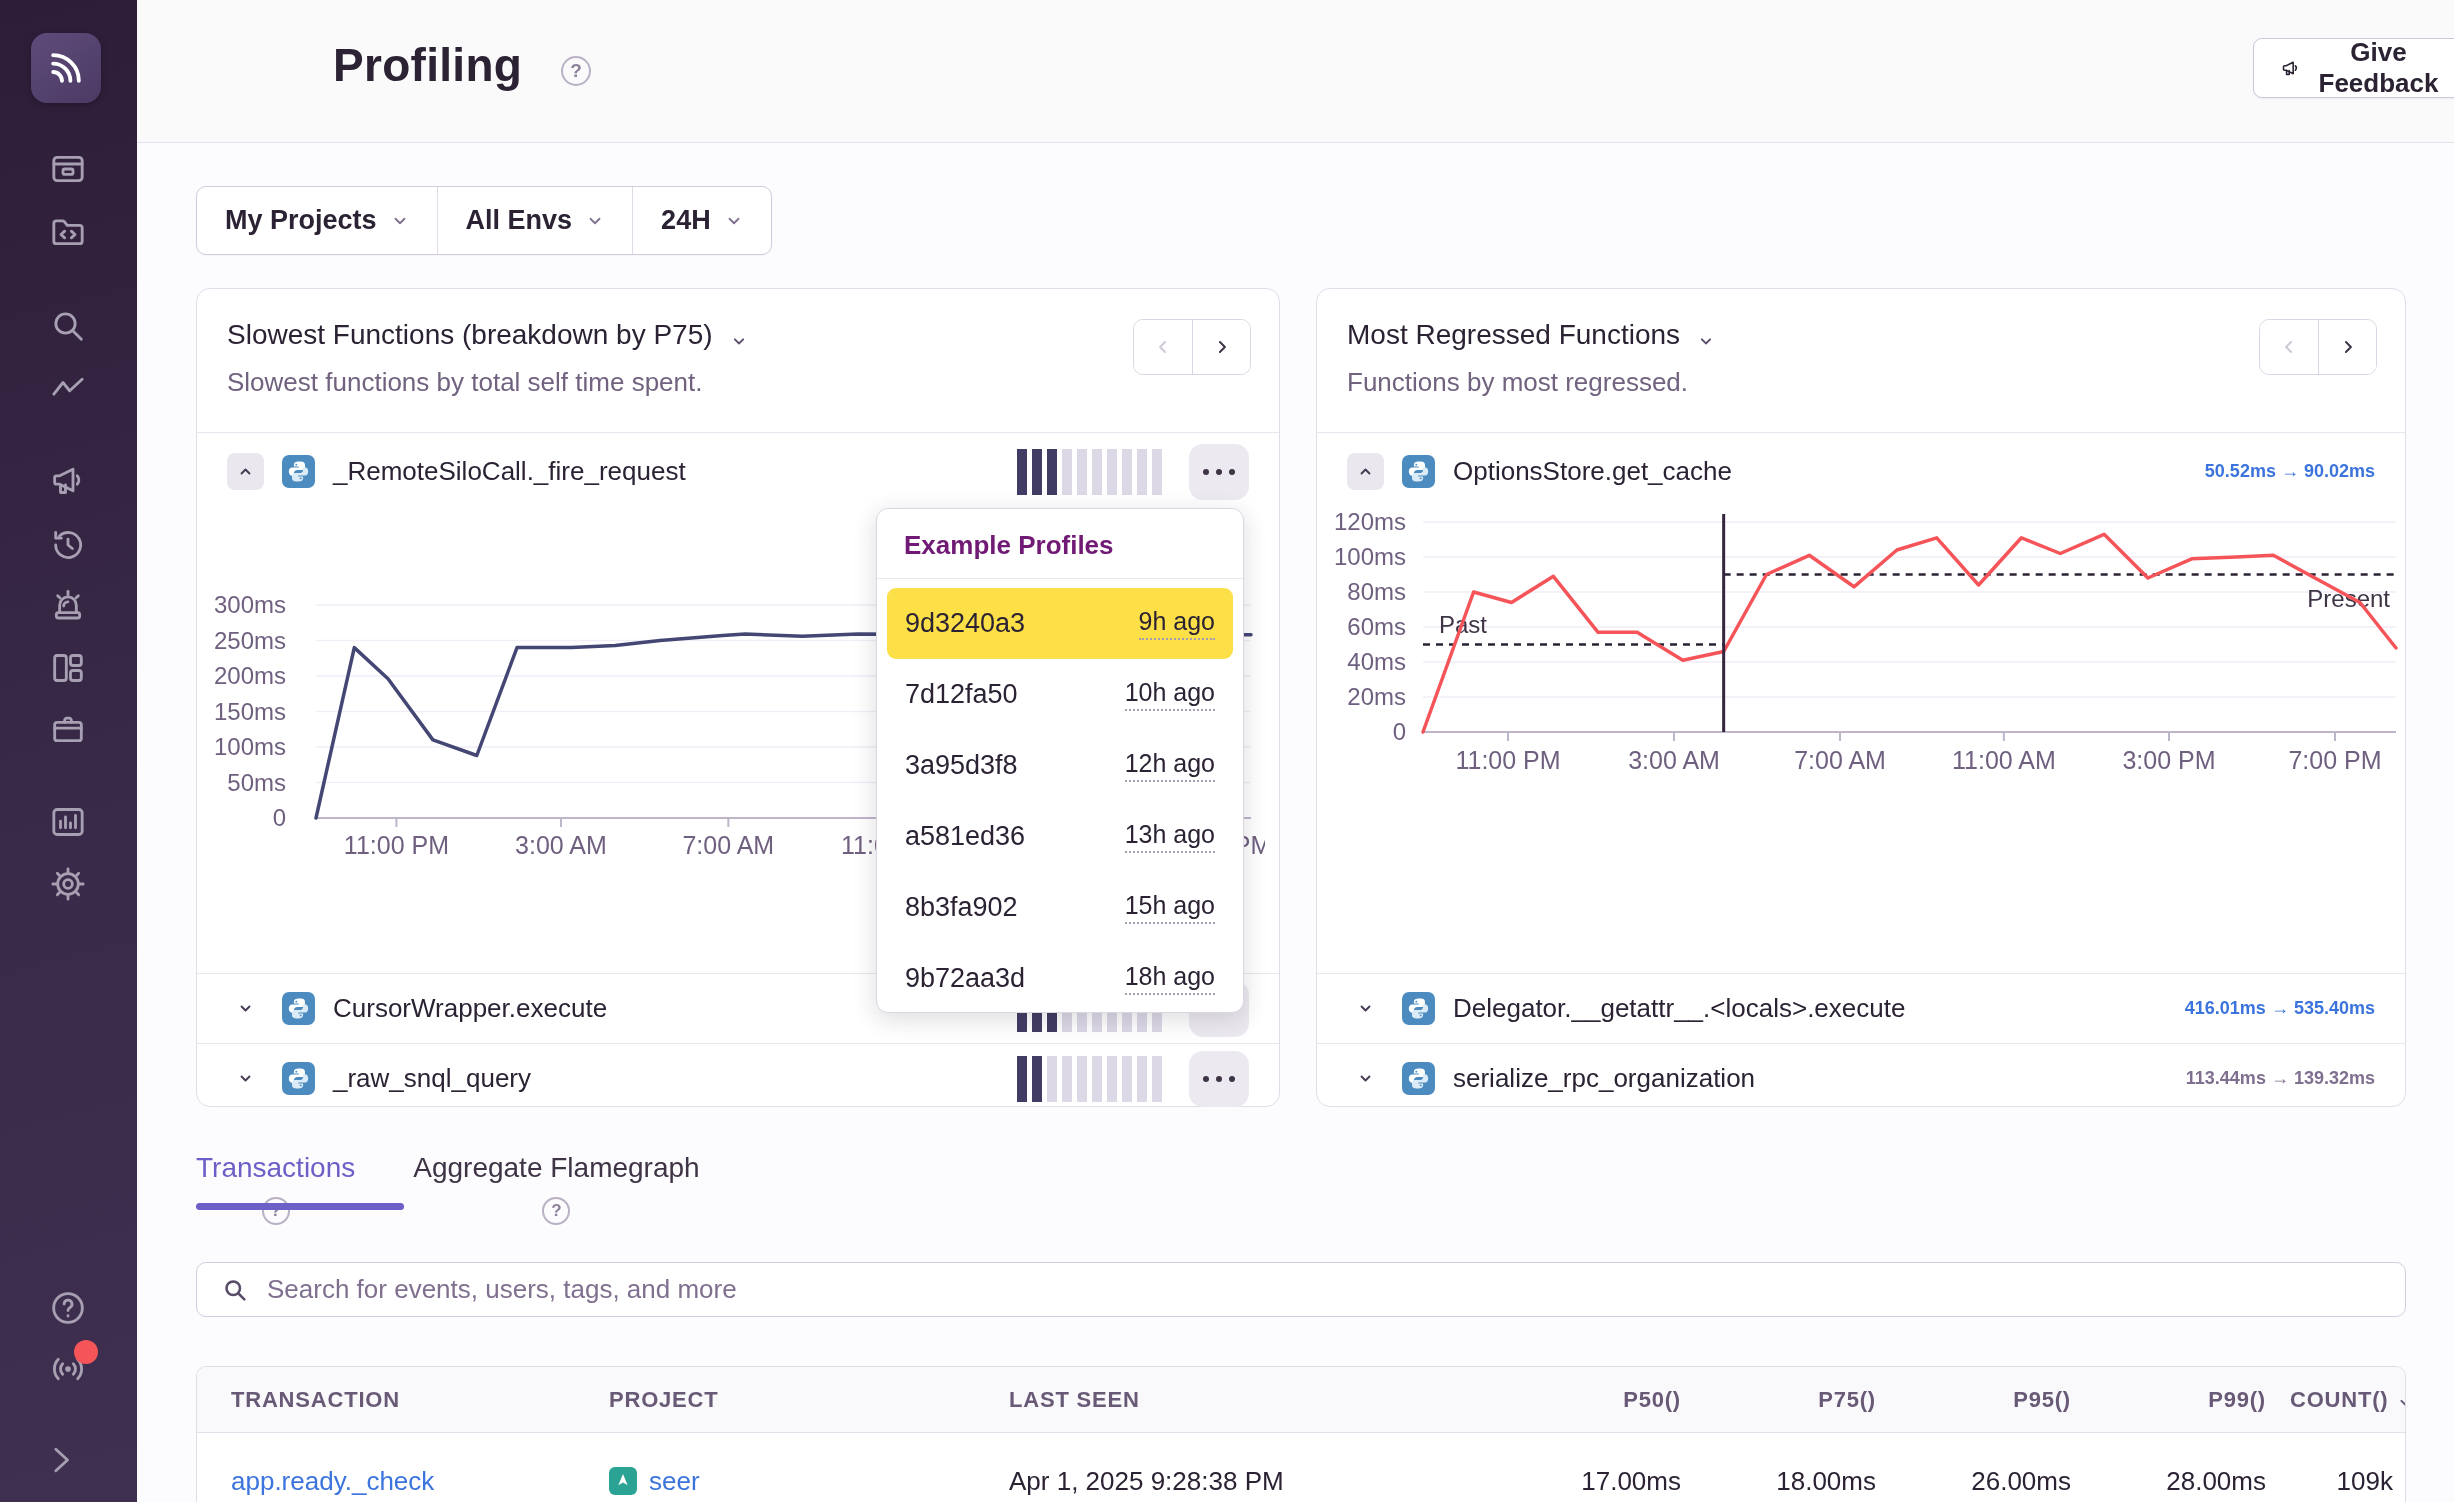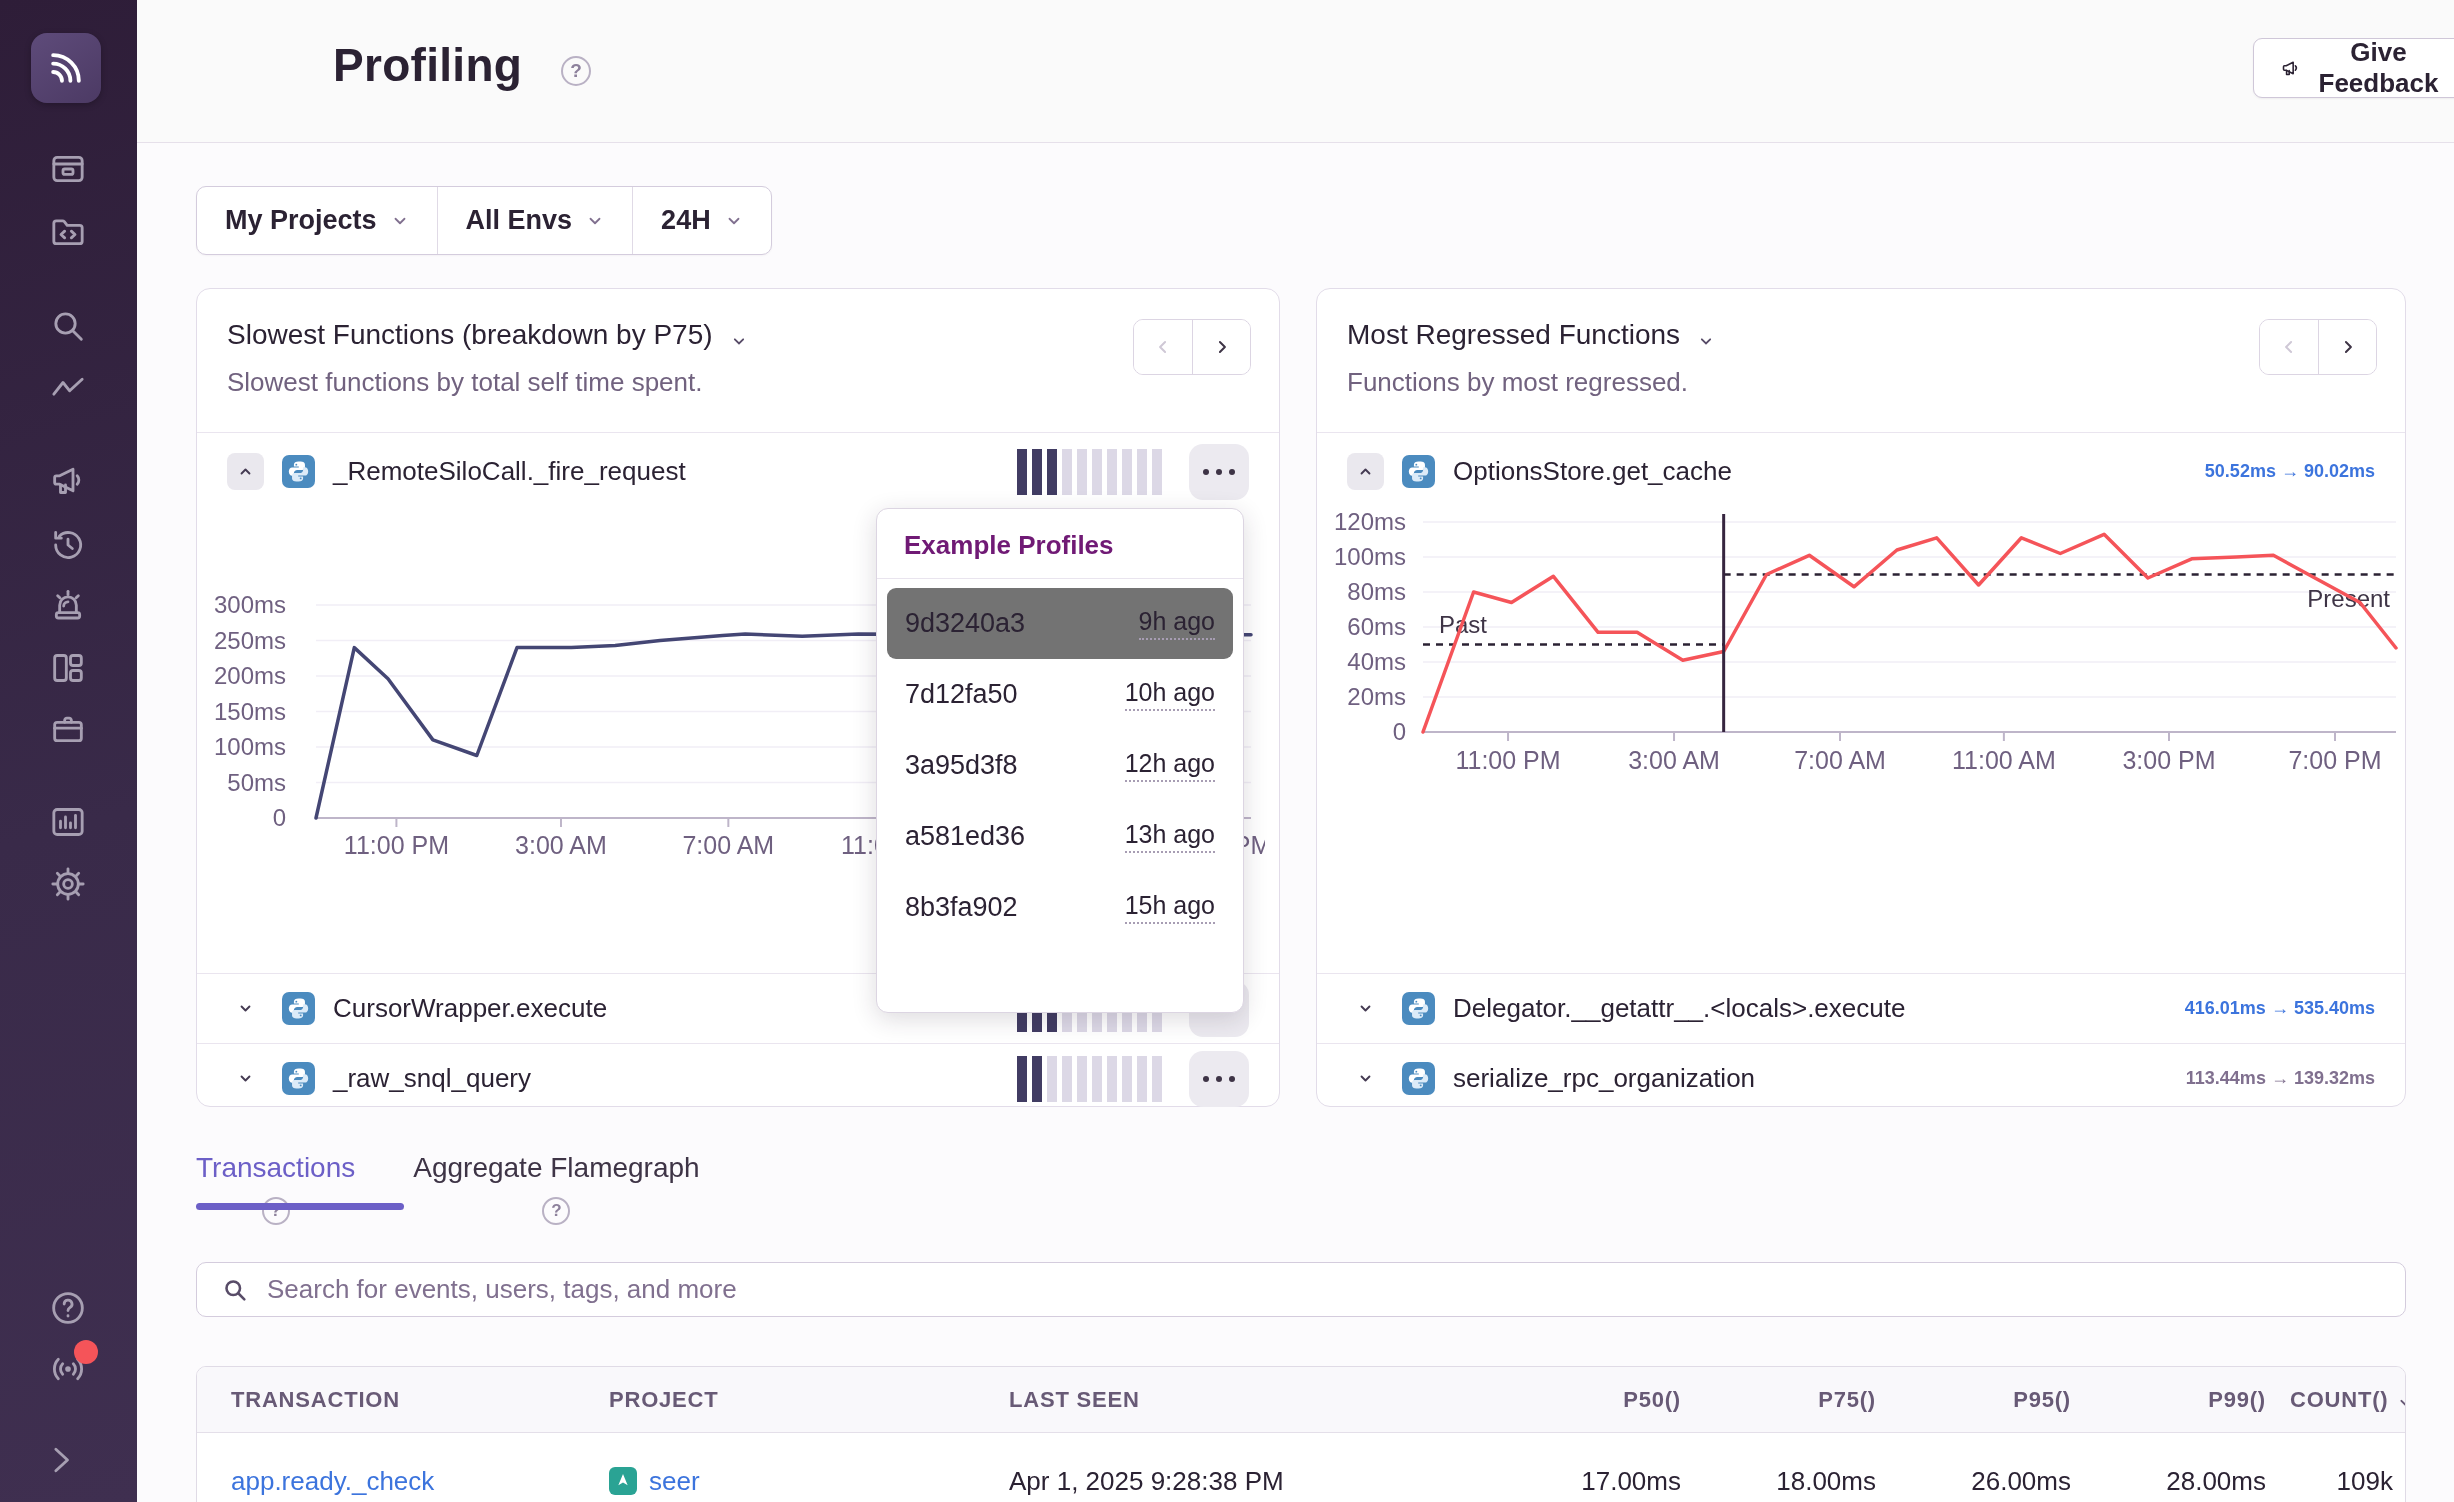--- a/index.html
+++ b/index.html
@@ -66,21 +66,21 @@
   .metric-link { color:#3c74dd; } .metric-muted { color:#80708f; }
 
   .chart-svg { position:absolute; }
 
   
   .dropdown { position:absolute; left:876px; top:508px; width:368px; height:505px; background:#fff; border:1.5px solid #dcd5e2;
     border-radius:12px; box-shadow:0 6px 24px rgba(43,34,51,.16); z-index:30; }
   .dd-head { padding:21px 27px 17px; font-size:26px; font-weight:700; color:#701a75; border-bottom:1.5px solid #e9e4ee; }
   .dd-list { padding:9px 10px; }
   .dd-item { height:71px; display:flex; align-items:center; justify-content:space-between; padding:0 18px; border-radius:9px; cursor:pointer; }
-  .dd-item.active { background:#737373; }
+  .dd-item.active { background:#fde047; }
   .dd-id { font-size:27px; color:#2b2233; }
   .dd-age { font-size:25px; font-weight:500; color:#2b2233; border-bottom:2.5px dotted #a79db3; padding-bottom:2px; }
 
   
   .tabs { position:absolute; left:196px; top:1152px; display:flex; gap:58px; align-items:center; }
   .tab { display:flex; align-items:center; gap:13px; font-size:28px; cursor:pointer;flex-direction:column; }
   .tab-active { color:#6c5fc7; font-weight:500; }
   .tab-idle { color:#3e3446; font-weight:500; }
   .tab-underline { position:absolute; left:196px; top:1203px; width:208px; height:7px; border-radius:4px; background:#6c5fc7; }
 
@@ -404,20 +404,24 @@
       <span class="dd-id">3a95d3f8</span>
       <span class="dd-age">12h ago</span>
         </div>
         <div class="dd-item">
       <span class="dd-id">a581ed36</span>
       <span class="dd-age">13h ago</span>
         </div>
         <div class="dd-item">
       <span class="dd-id">8b3fa902</span>
       <span class="dd-age">15h ago</span>
+        </div>
+        <div class="dd-item">
+      <span class="dd-id">9b72aa3d</span>
+      <span class="dd-age">18h ago</span>
         </div>
       </div>
   </div>
 
   <section class="panel panel-right">
     <div class="panel-head">
       <div class="panel-title">
         <span>Most Regressed Functions</span>
         <svg viewBox="0 0 24 24">
             <path d="M7 10l5 5 5-5"></path>

